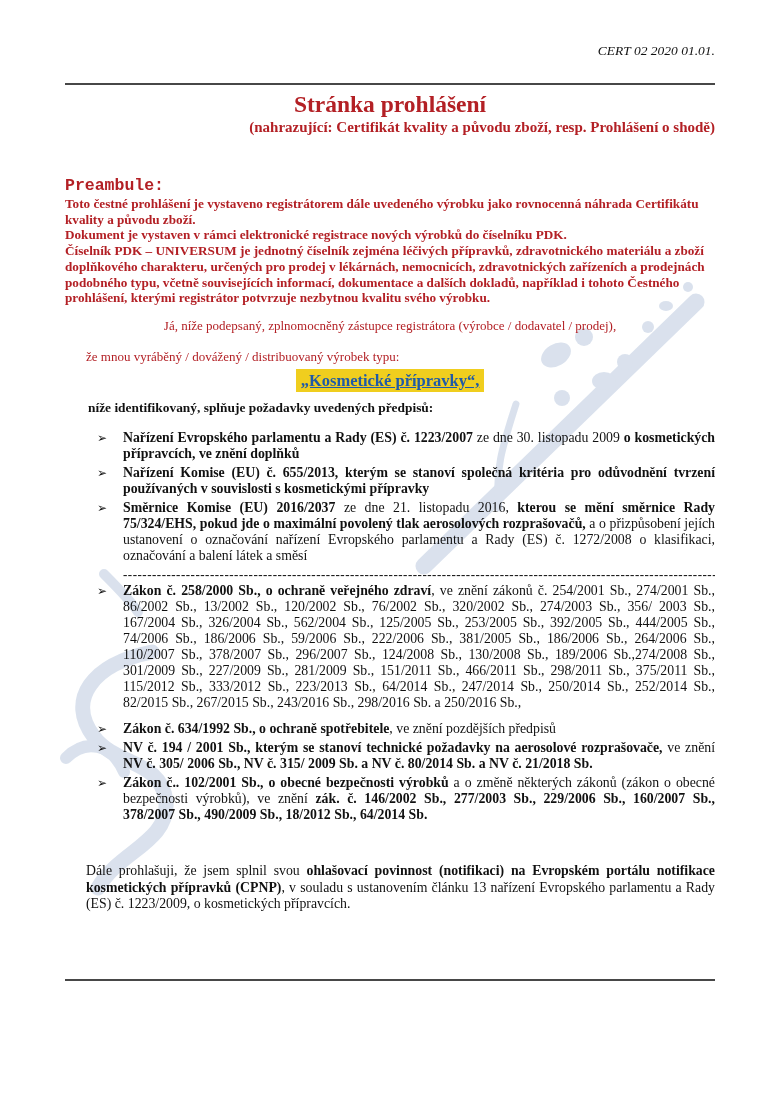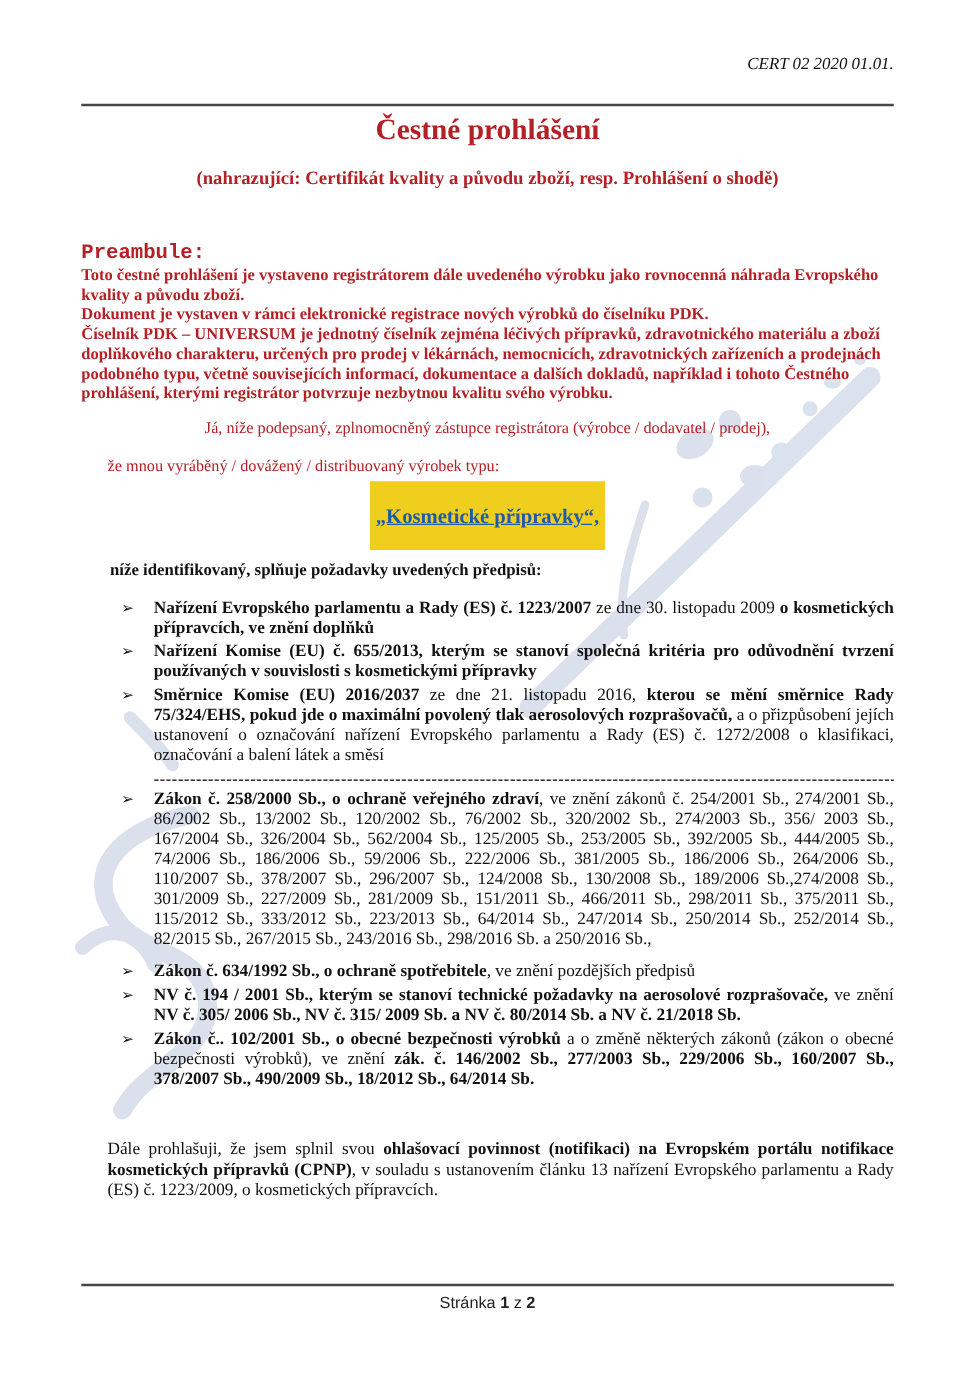--- a/index.html
+++ b/index.html
@@ -3,28 +3,28 @@
 <meta charset="utf-8">
 <style>
   html,body{margin:0;padding:0;background:#ffffff;}
   body{width:777px;height:1100px;overflow:hidden;font-family:"Liberation Serif","DejaVu Serif",serif;color:#1a1a1a;}
   .page{position:relative;width:777px;height:944px;background:#ffffff;}
   .watermark{position:absolute;left:0;top:0;width:777px;height:1100px;pointer-events:none;opacity:.55;}
   .content{position:relative;z-index:1;padding:42px 62px 0 65px;}
   .doc-ref{text-align:right;font-style:italic;font-size:13.5px;line-height:17px;color:#111;}
   .rule{border:none;border-top:2px solid #474747;margin:24px 0 0 0;}
   .doc-title{margin-top:6px;text-align:center;font-size:23.5px;line-height:27px;font-weight:bold;color:#b32025;}
-  .doc-subtitle{text-align:center;font-size:15px;line-height:19px;font-weight:bold;color:#b32025;margin-top:16px;}
+  .doc-subtitle{text-align:right;font-size:15px;line-height:19px;font-weight:bold;color:#b32025;}
   .preamble-heading{margin-top:38px;font-size:16.5px;line-height:21px;font-weight:bold;color:#b32025;font-family:Liberation Mono, monospace;}
   .preamble-par{margin:0;font-size:13.2px;line-height:15.7px;font-weight:bold;color:#b32025;}
   .decl-intro{margin-top:12px;text-align:center;font-size:13px;line-height:16px;color:#b32025;}
   .decl-verb{margin-top:17px;text-align:center;font-size:14.5px;line-height:18px;font-weight:bold;letter-spacing:2px;word-spacing:2px;color:#b32025;}
   .decl-lead{margin:15px 0 0 21px;font-size:13px;line-height:16px;color:#b32025;}
   .product-line{margin-top:4px;text-align:center;}
-  .product-highlight{display:inline-block;background:#f0ce1e;color:#1f5aa8;font-size:16.5px;line-height:21px;font-weight:bold;text-decoration:underline;padding:17px 5px;}
+  .product-highlight{display:inline-block;background:#f0ce1e;color:#1f5aa8;font-size:16.5px;line-height:21px;font-weight:bold;text-decoration:underline;padding:1px 5px;}
   .scope-note{margin:8px 0 0 23px;font-size:13.4px;line-height:16px;color:#111;font-weight:bold;}
   .reg-list{list-style:none;margin:14px 0 0 32px;padding:0;}
   .reg-item{position:relative;padding-left:26px;font-size:13.8px;line-height:16px;text-align:justify;color:#111;}
   .reg-item + .reg-item{margin-top:3px;}
   .reg-item.gap-top{margin-top:10px;}
   .bullet{position:absolute;left:0;top:0;font-family:"DejaVu Sans",sans-serif;font-size:12px;line-height:16px;color:#111;}
   .dash-sep{margin:5px 0 3px 26px;font-size:13px;line-height:11px;letter-spacing:.5px;white-space:nowrap;overflow:hidden;color:#111;font-weight:bold;}
   .closing-par{margin:40px 0 0 21px;font-size:13.8px;line-height:16.6px;text-align:justify;color:#111;}
   .footer-rule{border:none;border-top:2px solid #474747;margin:66px 0 0 0;}
   .page-footer{margin-top:4px;text-align:center;font-family:"Liberation Sans","DejaVu Sans",sans-serif;font-size:13px;line-height:17px;color:#222;}
@@ -54,25 +54,25 @@
       <circle cx="688" cy="287" r="5"></circle>
     </g>
   </svg>
 
   <div class="content">
 
     <div class="doc-ref">CERT 02 2020 01.01.</div>
 
     <hr class="rule">
 
-    <div class="doc-title">Čestné prohlášení</div>
+    <div class="doc-title">Stránka prohlášení</div>
     <div class="doc-subtitle">(nahrazující: Certifikát kvality a původu zboží, resp. Prohlášení o shodě)</div>
 
     <div class="preamble-heading">Preambule:</div>
-    <p class="preamble-par">Toto čestné prohlášení je vystaveno registrátorem dále uvedeného výrobku jako rovnocenná náhrada Evropského kvality a původu zboží.</p>
+    <p class="preamble-par">Toto čestné prohlášení je vystaveno registrátorem dále uvedeného výrobku jako rovnocenná náhrada Certifikátu kvality a původu zboží.</p>
     <p class="preamble-par">Dokument je vystaven v rámci elektronické registrace nových výrobků do číselníku PDK.</p>
     <p class="preamble-par">Číselník PDK – UNIVERSUM je jednotný číselník zejména léčivých přípravků, zdravotnického materiálu a zboží doplňkového charakteru, určených pro prodej v lékárnách, nemocnicích, zdravotnických zařízeních a prodejnách podobného typu, včetně souvisejících informací, dokumentace a dalších dokladů, například i tohoto Čestného prohlášení, kterými registrátor potvrzuje nezbytnou kvalitu svého výrobku.</p>
 
     <div class="decl-intro">Já, níže podepsaný, zplnomocněný zástupce registrátora (výrobce / dodavatel / prodej),</div>
     <div class="decl-lead">že mnou vyráběný / dovážený  / distribuovaný výrobek typu:</div>
 
     <div class="product-line">
       <span class="product-highlight">„Kosmetické přípravky“,</span>
     </div>
 
@@ -106,16 +106,15 @@
       </li>
       <li class="reg-item">
         <span class="bullet">➢</span>
         <span><span class="bseg">Zákon č.. 102/2001 Sb., o obecné bezpečnosti výrobků</span><span> a o změně některých zákonů (zákon o obecné bezpečnosti výrobků), ve znění </span><span class="bseg">zák. č. 146/2002 Sb., 277/2003 Sb., 229/2006 Sb., 160/2007 Sb., 378/2007 Sb., 490/2009 Sb., 18/2012 Sb., 64/2014 Sb.</span></span>
       </li>
     </ul>
 
     <p class="closing-par"><span>Dále prohlašuji, že jsem splnil svou </span><span class="bseg">ohlašovací povinnost (notifikaci) na Evropském portálu notifikace kosmetických přípravků (CPNP)</span><span>, v souladu s ustanovením článku 13 nařízení Evropského parlamentu a Rady (ES) č. 1223/2009, o kosmetických přípravcích.</span></p>
 
     <hr class="footer-rule">
-    <div class="page-footer"><span>Stránka </span><span class="bseg">1</span><span> z </span><span class="bseg">2</span></div>
 
   </div>
 </div>
 
 </body></html>

